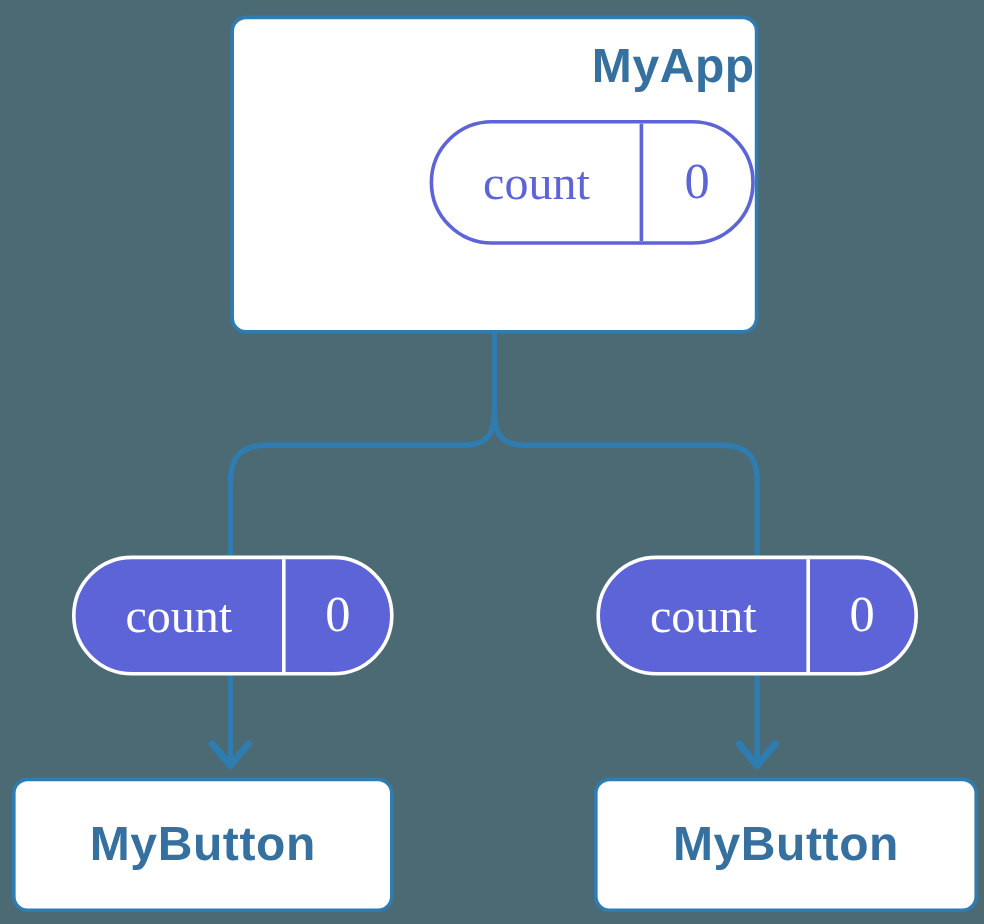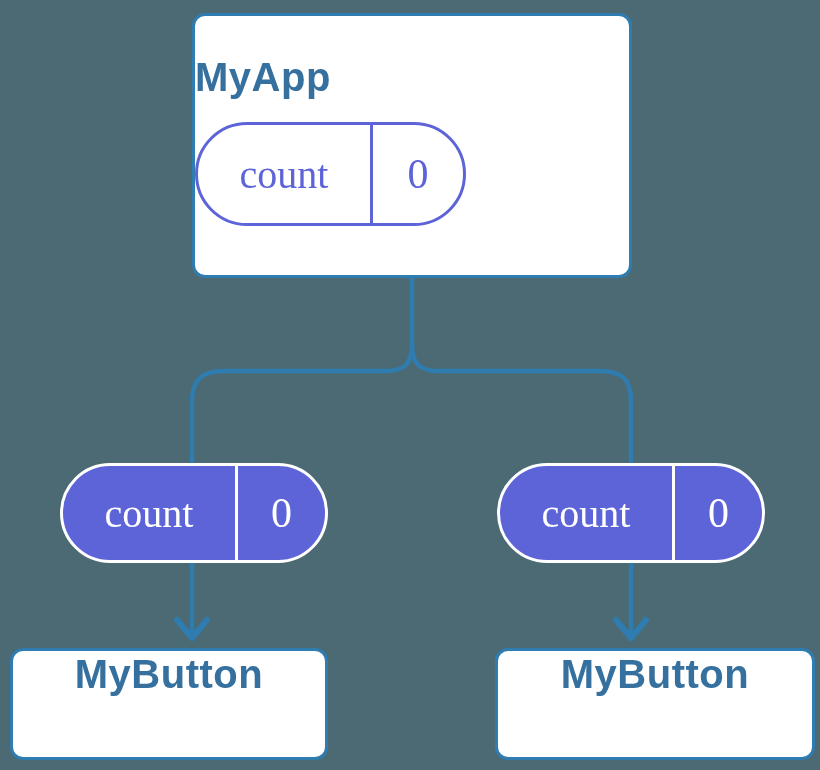--- a/index.html
+++ b/index.html
@@ -45,22 +45,22 @@
     background: var(--card-bg);
     border: 3px solid var(--line-blue);
     border-radius: 13px;
     z-index: 2;
   }
   .root-card {
     left: 192px; top: 13px;
     width: 440px; height: 265px;
     display: flex;
     flex-direction: column;
-    align-items: flex-start;
-    padding-top: 38px;
+    align-items: flex-end;
+    padding-top: 16px;
     gap: 22px;
   }
   .card-title {
     font-size: 40px;
     font-weight: bold;
     color: var(--text-blue);
     line-height: 1.15;
     letter-spacing: 0.5px;
   }
   .pill {
@@ -102,20 +102,21 @@
     flex: 1;
     display: flex;
     align-items: center;
     justify-content: center;
     font-size: 42px;
   }
   .child-card {
     top: 648px;
     height: 112px;
     display: flex;
+    align-items: center;
     justify-content: center;
     border-width: 3px;
   }
   .child-left  { left: 10px;  width: 318px; }
   .child-right { left: 495px; width: 320px; }
 </style>
 </head>
 <body>
 
 <div class="stage">

